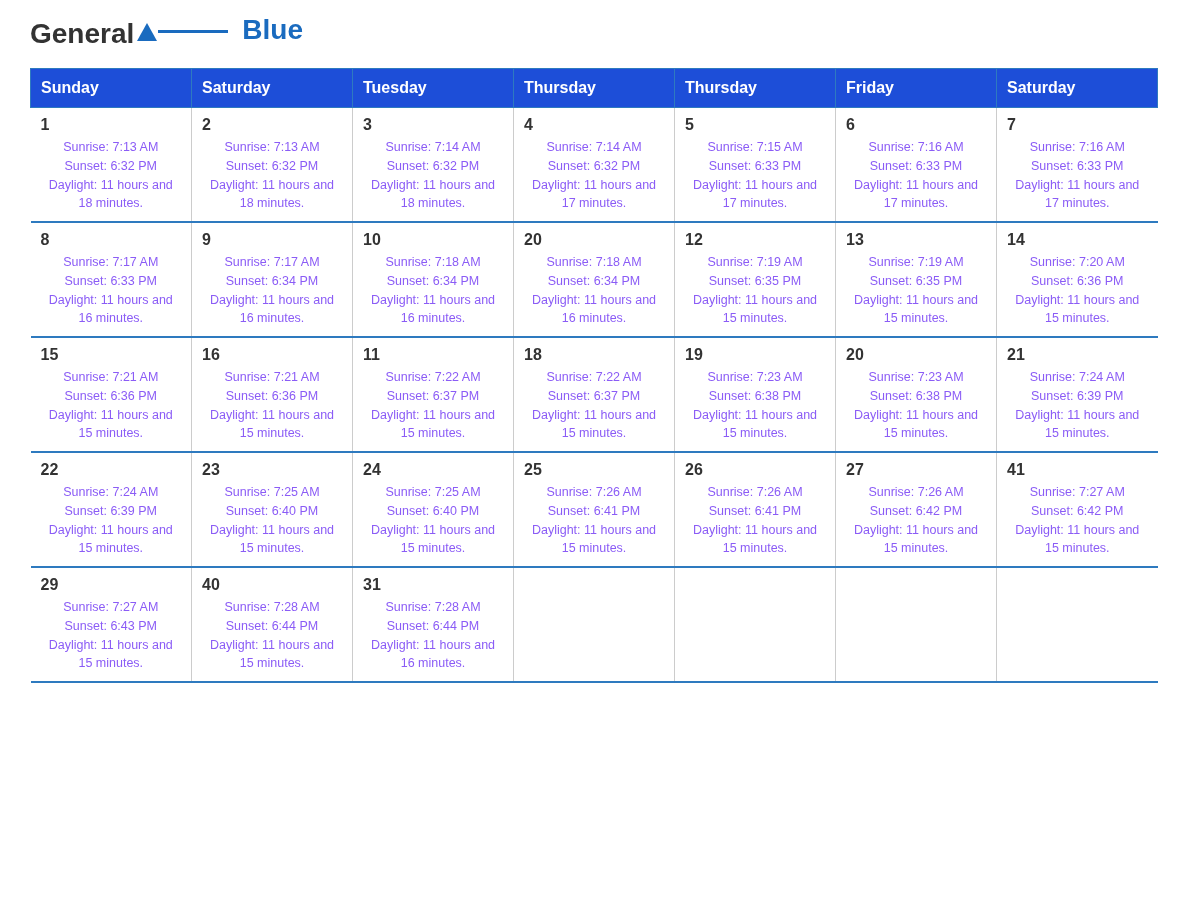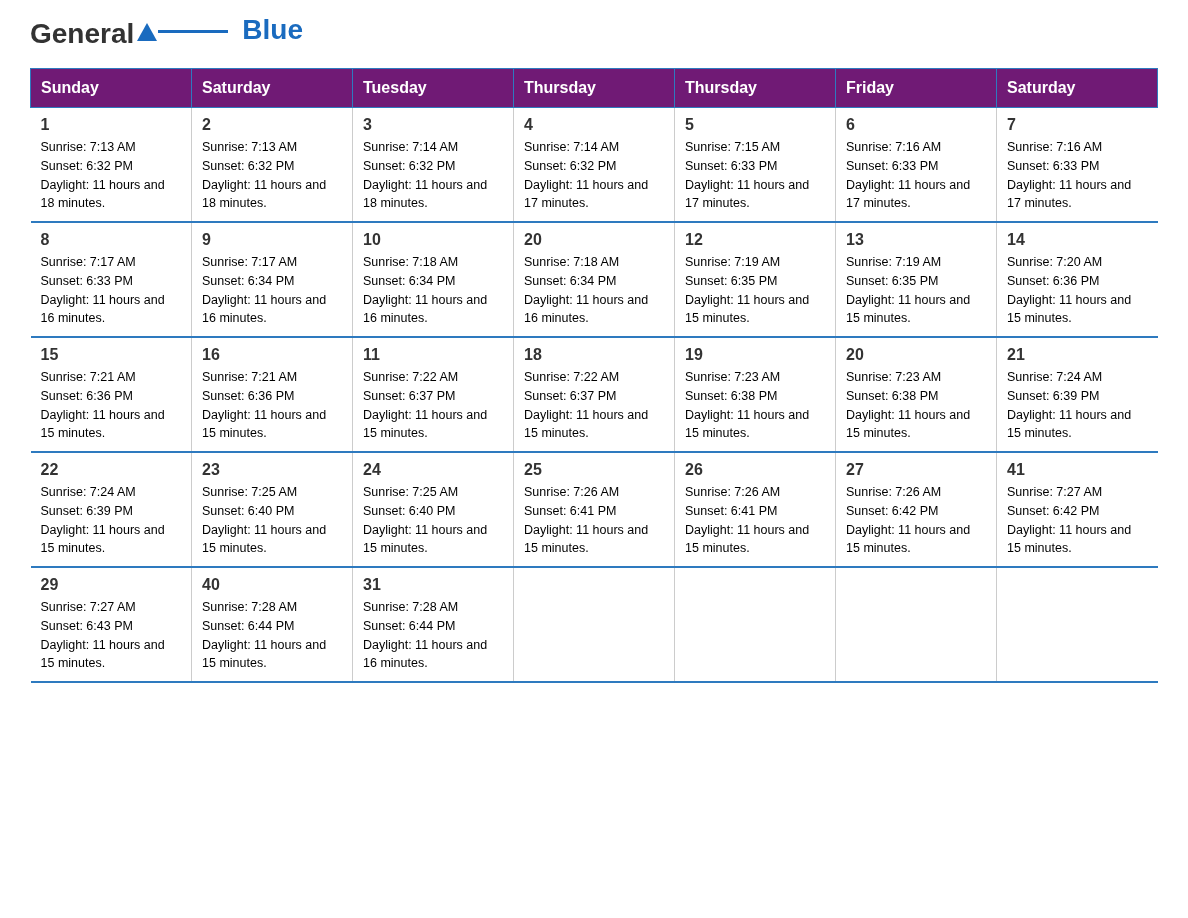--- a/index.html
+++ b/index.html
@@ -45,21 +45,21 @@
       font-size: 22px;
       color: #555;
       margin-top: 4px;
     }
     table {
       width: 100%;
       border-collapse: collapse;
       table-layout: fixed;
     }
     thead tr {
-      background-color: #701a75;
+      background-color: #1d4ed8;
       border-radius: 19px;
     }
     thead th {
       color: #fff;
       font-size: 16px;
       font-weight: bold;
       padding: 10px 10px;
       text-align: left;
       border: 1px solid #2e7abf;
     }
@@ -81,21 +81,22 @@
     .day-number {
       font-size: 16px;
       font-weight: bold;
       color: #333;
       display: block;
       margin-bottom: 4px;
     }
     .day-info {
       font-size: 12.5px;
       line-height: 1.5;
-      color: #000000;
+      color: #8b5cf6;
+      text-align: center;
     }
     .empty-cell {
       background: #fff;
     }
   </style>
 </head>
 <body>
 
 <div class="header">
   <div class="logo">

